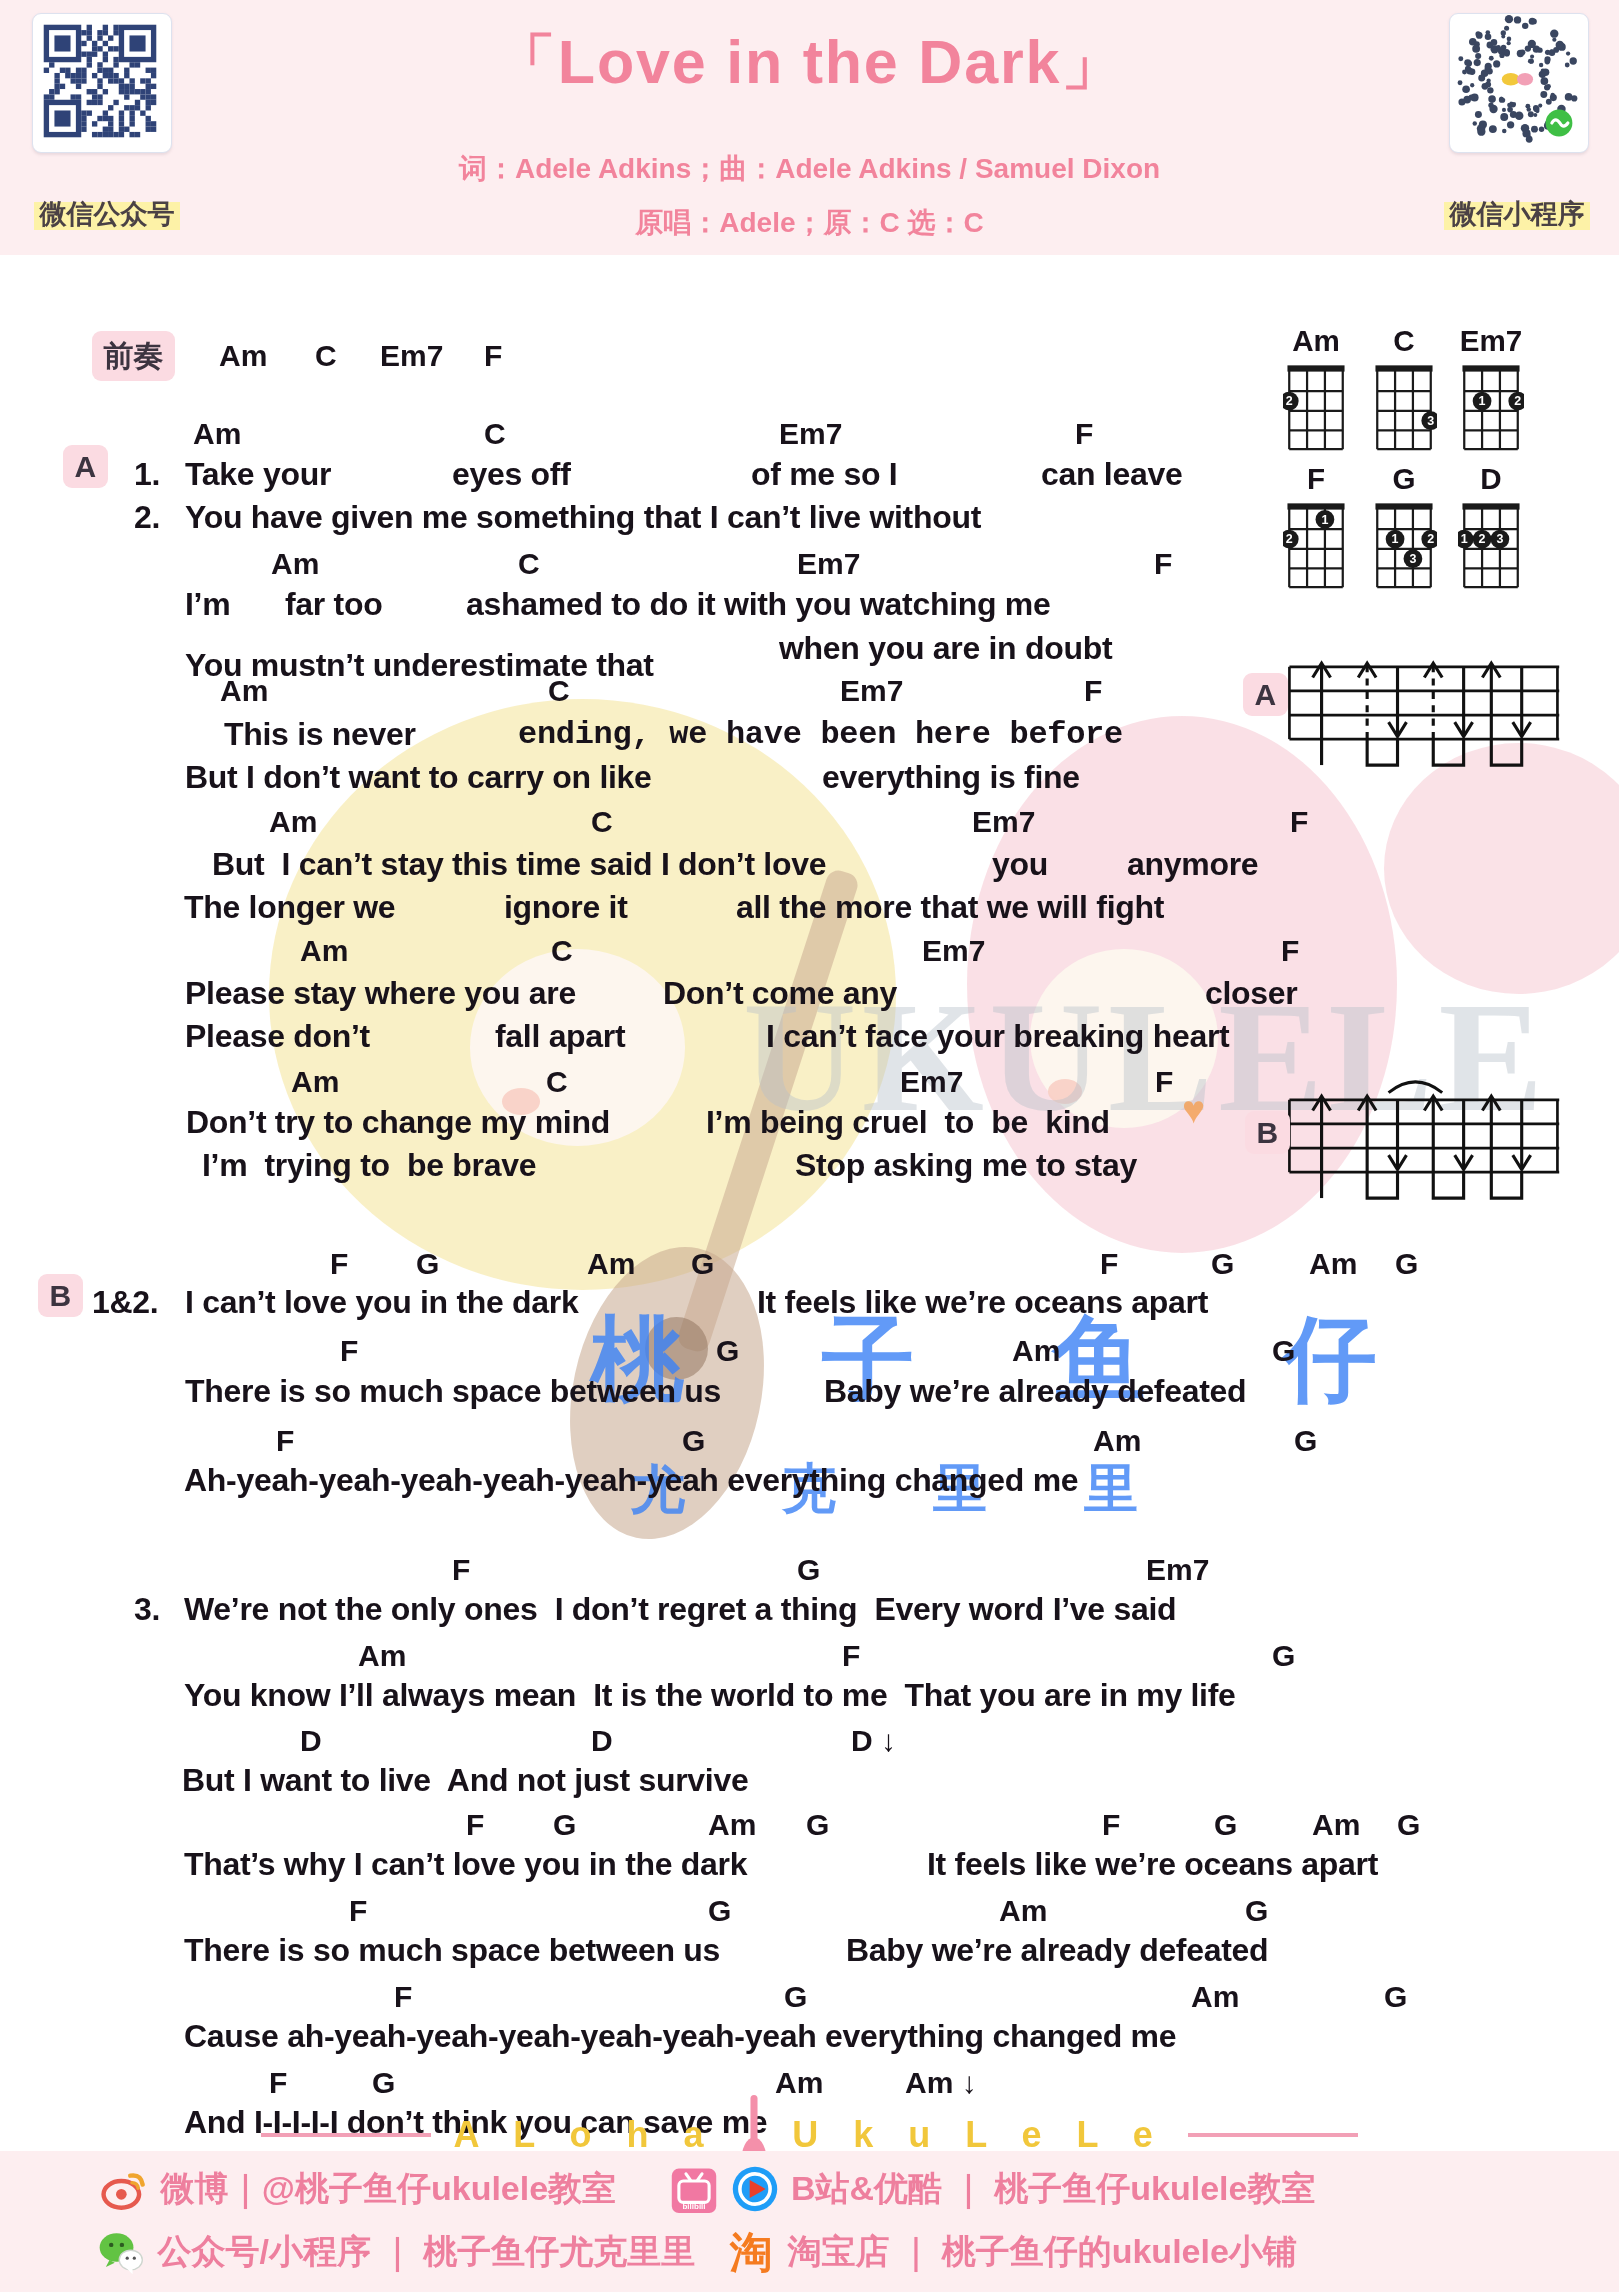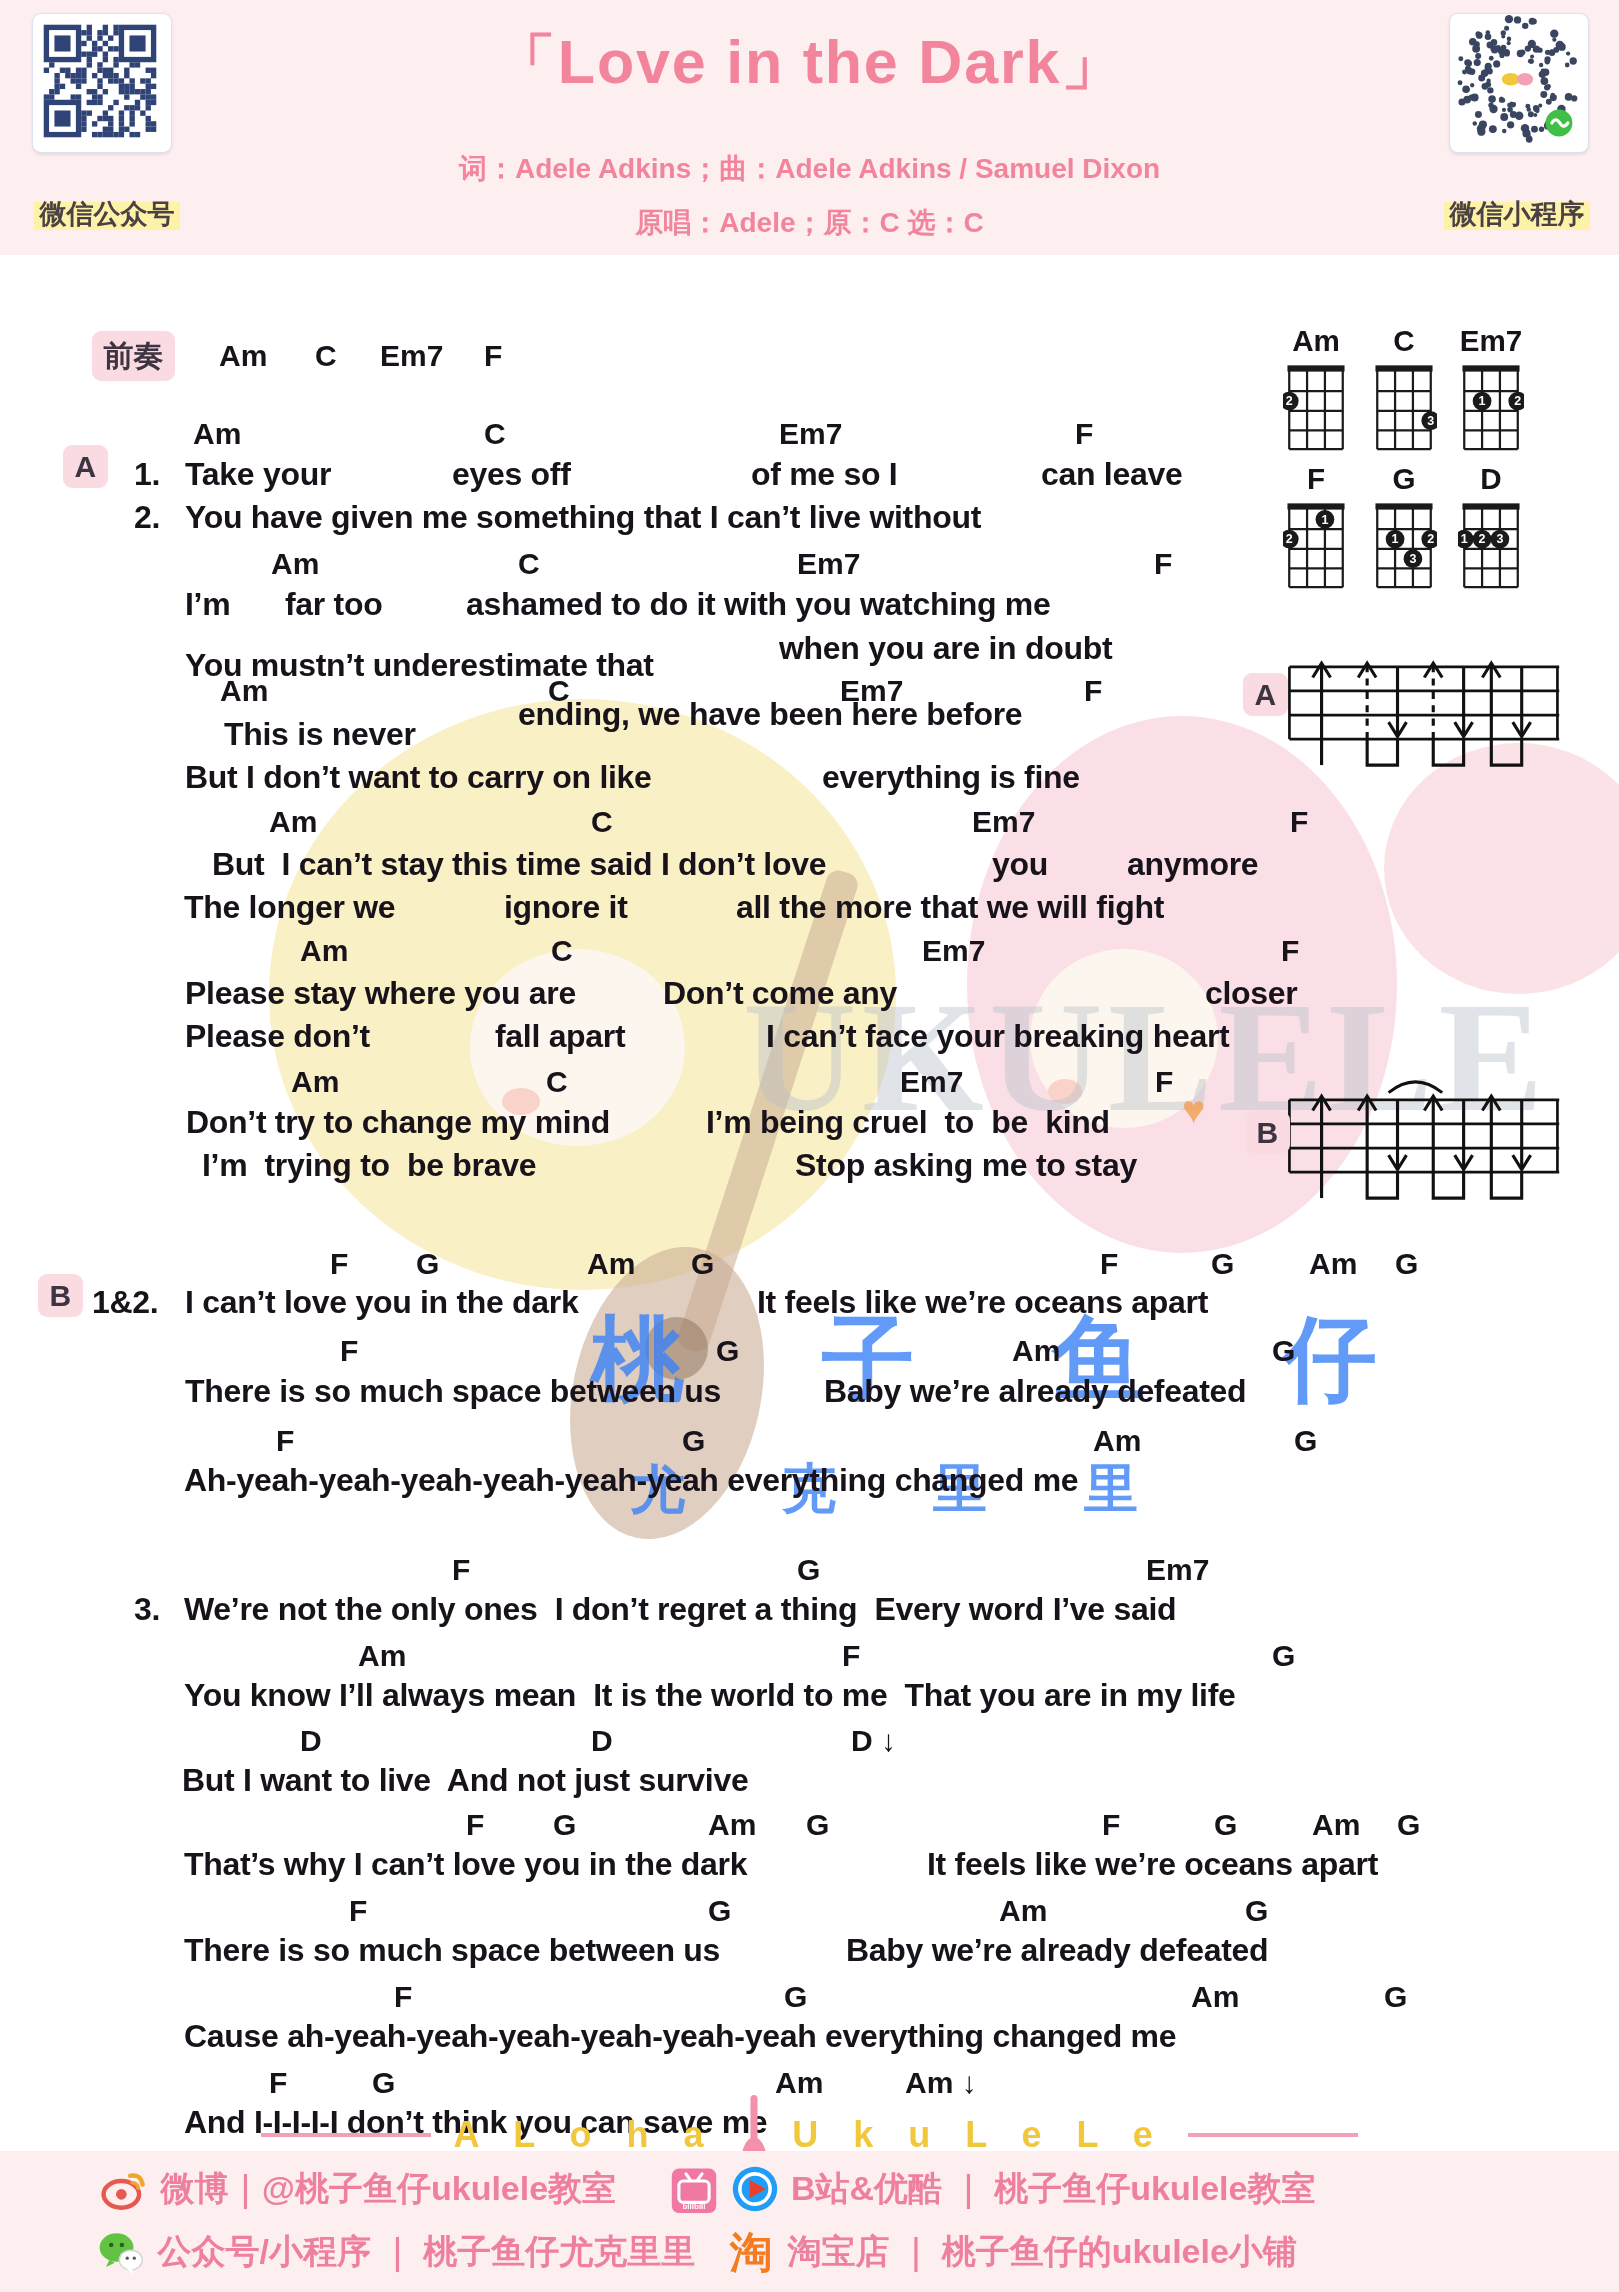--- a/index.html
+++ b/index.html
@@ -396,21 +396,21 @@
       <span class="lyric-seg" style="left: 185px; top: 586px;">I’m</span>
       <span class="lyric-seg" style="left: 285px; top: 586px;">far too</span>
       <span class="lyric-seg" style="left: 466px; top: 586px;">ashamed to do it with you watching me</span>
       <span class="lyric-seg" style="left: 185px; top: 630px; margin-top: 17px;">You mustn’t underestimate that</span>
       <span class="lyric-seg" style="left: 779px; top: 630px;">when you are in doubt</span>
       <span class="chord-tok" style="left: 220px; top: 674px;">Am</span>
       <span class="chord-tok" style="left: 548px; top: 674px;">C</span>
       <span class="chord-tok" style="left: 840px; top: 674px;">Em7</span>
       <span class="chord-tok" style="left: 1084px; top: 674px;">F</span>
       <span class="lyric-seg" style="left: 224px; top: 716px;">This is never</span>
-      <span class="lyric-seg" style="left: 518px; top: 696px;">ending, we have been here before</span>
+      <span class="lyric-seg" style="left: 518px; top: 716px; font-family: Liberation Mono, monospace;">ending, we have been here before</span>
       <span class="lyric-seg" style="left: 185px; top: 759px;">But I don’t want to carry on like</span>
       <span class="lyric-seg" style="left: 822px; top: 759px;">everything is fine</span>
       <span class="chord-tok" style="left: 269px; top: 805px;">Am</span>
       <span class="chord-tok" style="left: 591px; top: 805px;">C</span>
       <span class="chord-tok" style="left: 972px; top: 805px;">Em7</span>
       <span class="chord-tok" style="left: 1290px; top: 805px;">F</span>
       <span class="lyric-seg" style="left: 212px; top: 846px;">But  I can’t stay this time said I don’t love</span>
       <span class="lyric-seg" style="left: 992px; top: 846px;">you</span>
       <span class="lyric-seg" style="left: 1127px; top: 846px;">anymore</span>
       <span class="lyric-seg" style="left: 184px; top: 889px;">The longer we</span>

